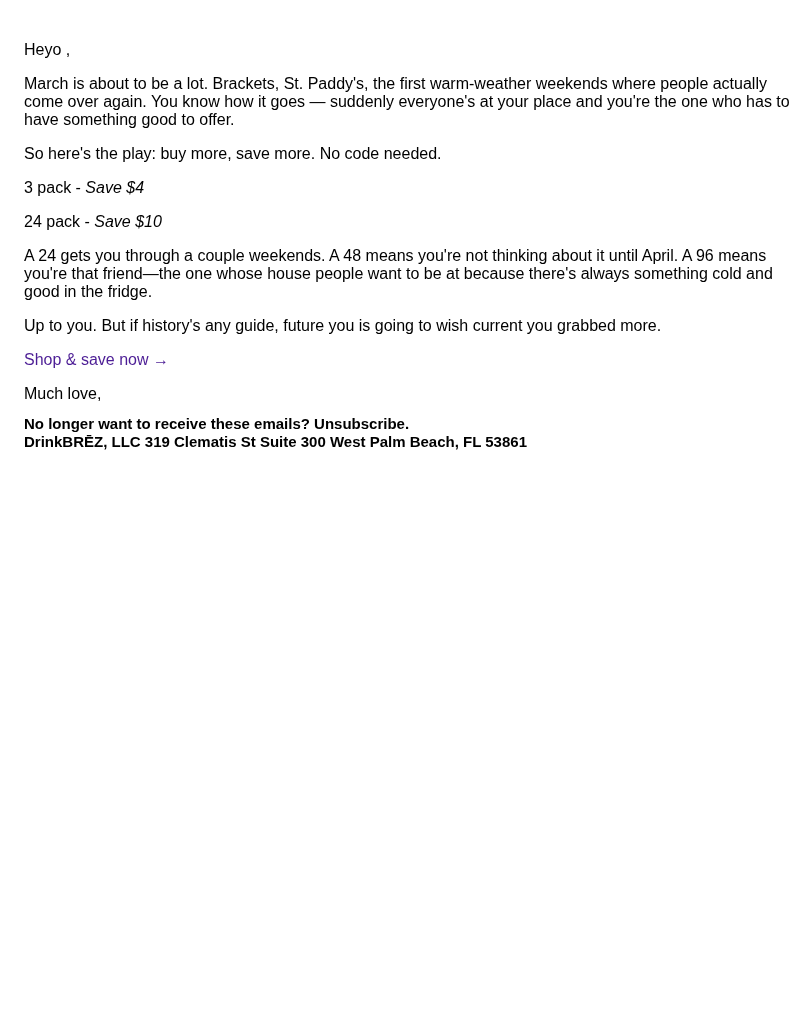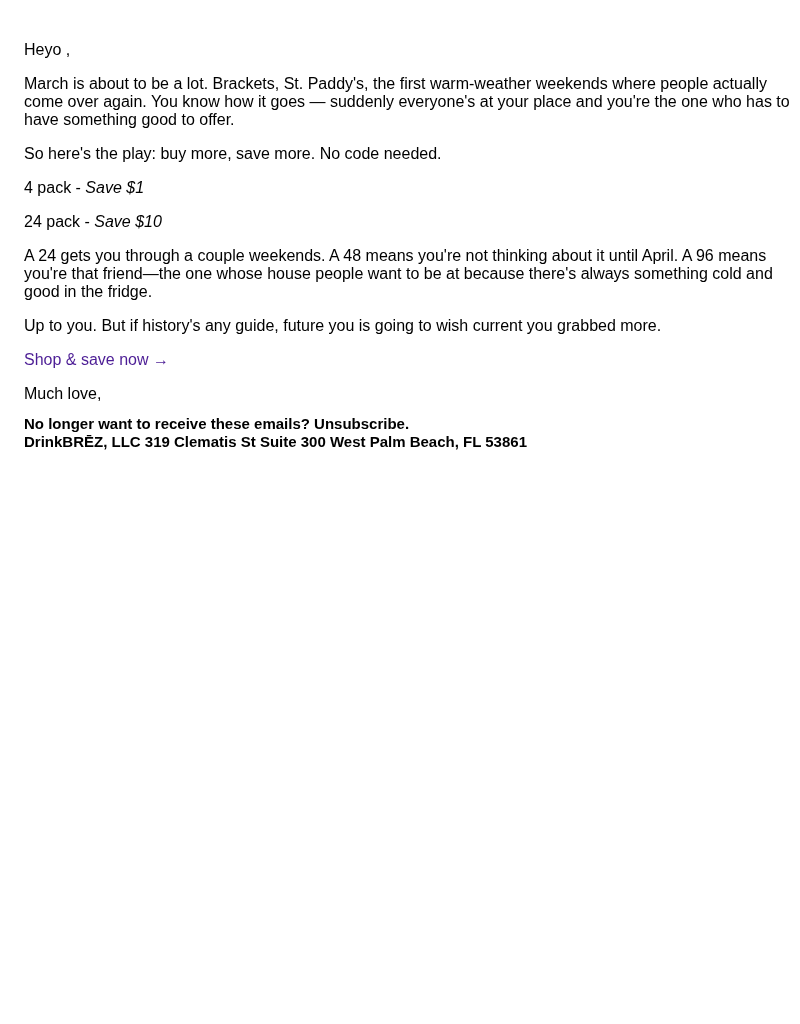--- a/index.html
+++ b/index.html
@@ -49,21 +49,21 @@
     }
   </style>
 </head>
 <body>
 
 <div class="email">
   <p>Heyo ,</p>
   <p>March is about to be a lot. Brackets, St. Paddy's, the first warm-weather weekends where people actually come over again. You know how it goes — suddenly everyone's at your place and you're the one who has to have something good to offer.</p>
   <p>So here's the play: buy more, save more. No code needed.</p>
 
-  <p><span>4 pack - </span><span class="em">Save $1</span></p>
+  <p><span>3 pack - </span><span class="em">Save $4</span></p>
   <p><span>24 pack - </span><span class="em">Save $10</span></p>
 
   <p>A 24 gets you through a couple weekends. A 48 means you're not thinking about it until April. A 96 means you're that friend—the one whose house people want to be at because there's always something cold and good in the fridge.</p>
   <p>Up to you. But if history's any guide, future you is going to wish current you grabbed more.</p>
 
   <p><a class="cta">Shop &amp; save now →</a></p>
 
   <p class="sig"><span>Much love,</span><br></p>
 
   <div class="footer">

